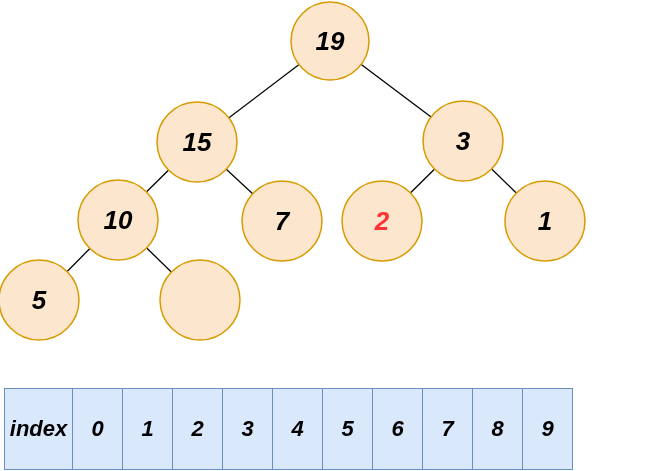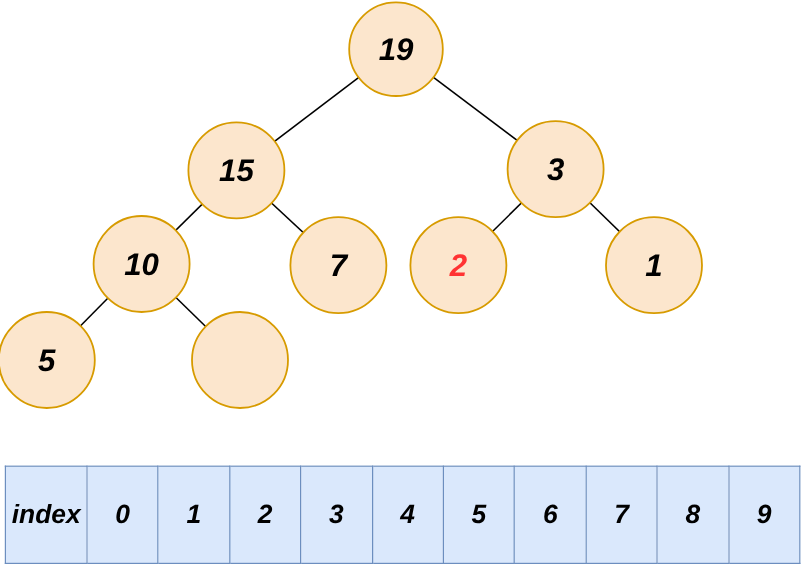--- a/index.html
+++ b/index.html
@@ -46,21 +46,21 @@
     font-weight: bold;
     font-size: 26px;
     text-anchor: middle;
   }
   .tree-svg text.hl { fill: var(--highlight); }
 
   .array-table {
     position: absolute;
     left: 4px;
     top: 388px;
-    width: 663px;
+    width: 569px;
     height: 82px;
     border-collapse: collapse;
     table-layout: fixed;
   }
   .array-table td {
     background: var(--table-fill);
     border: 1.5px solid var(--table-border);
     height: 41px;
     text-align: center;
     vertical-align: middle;

